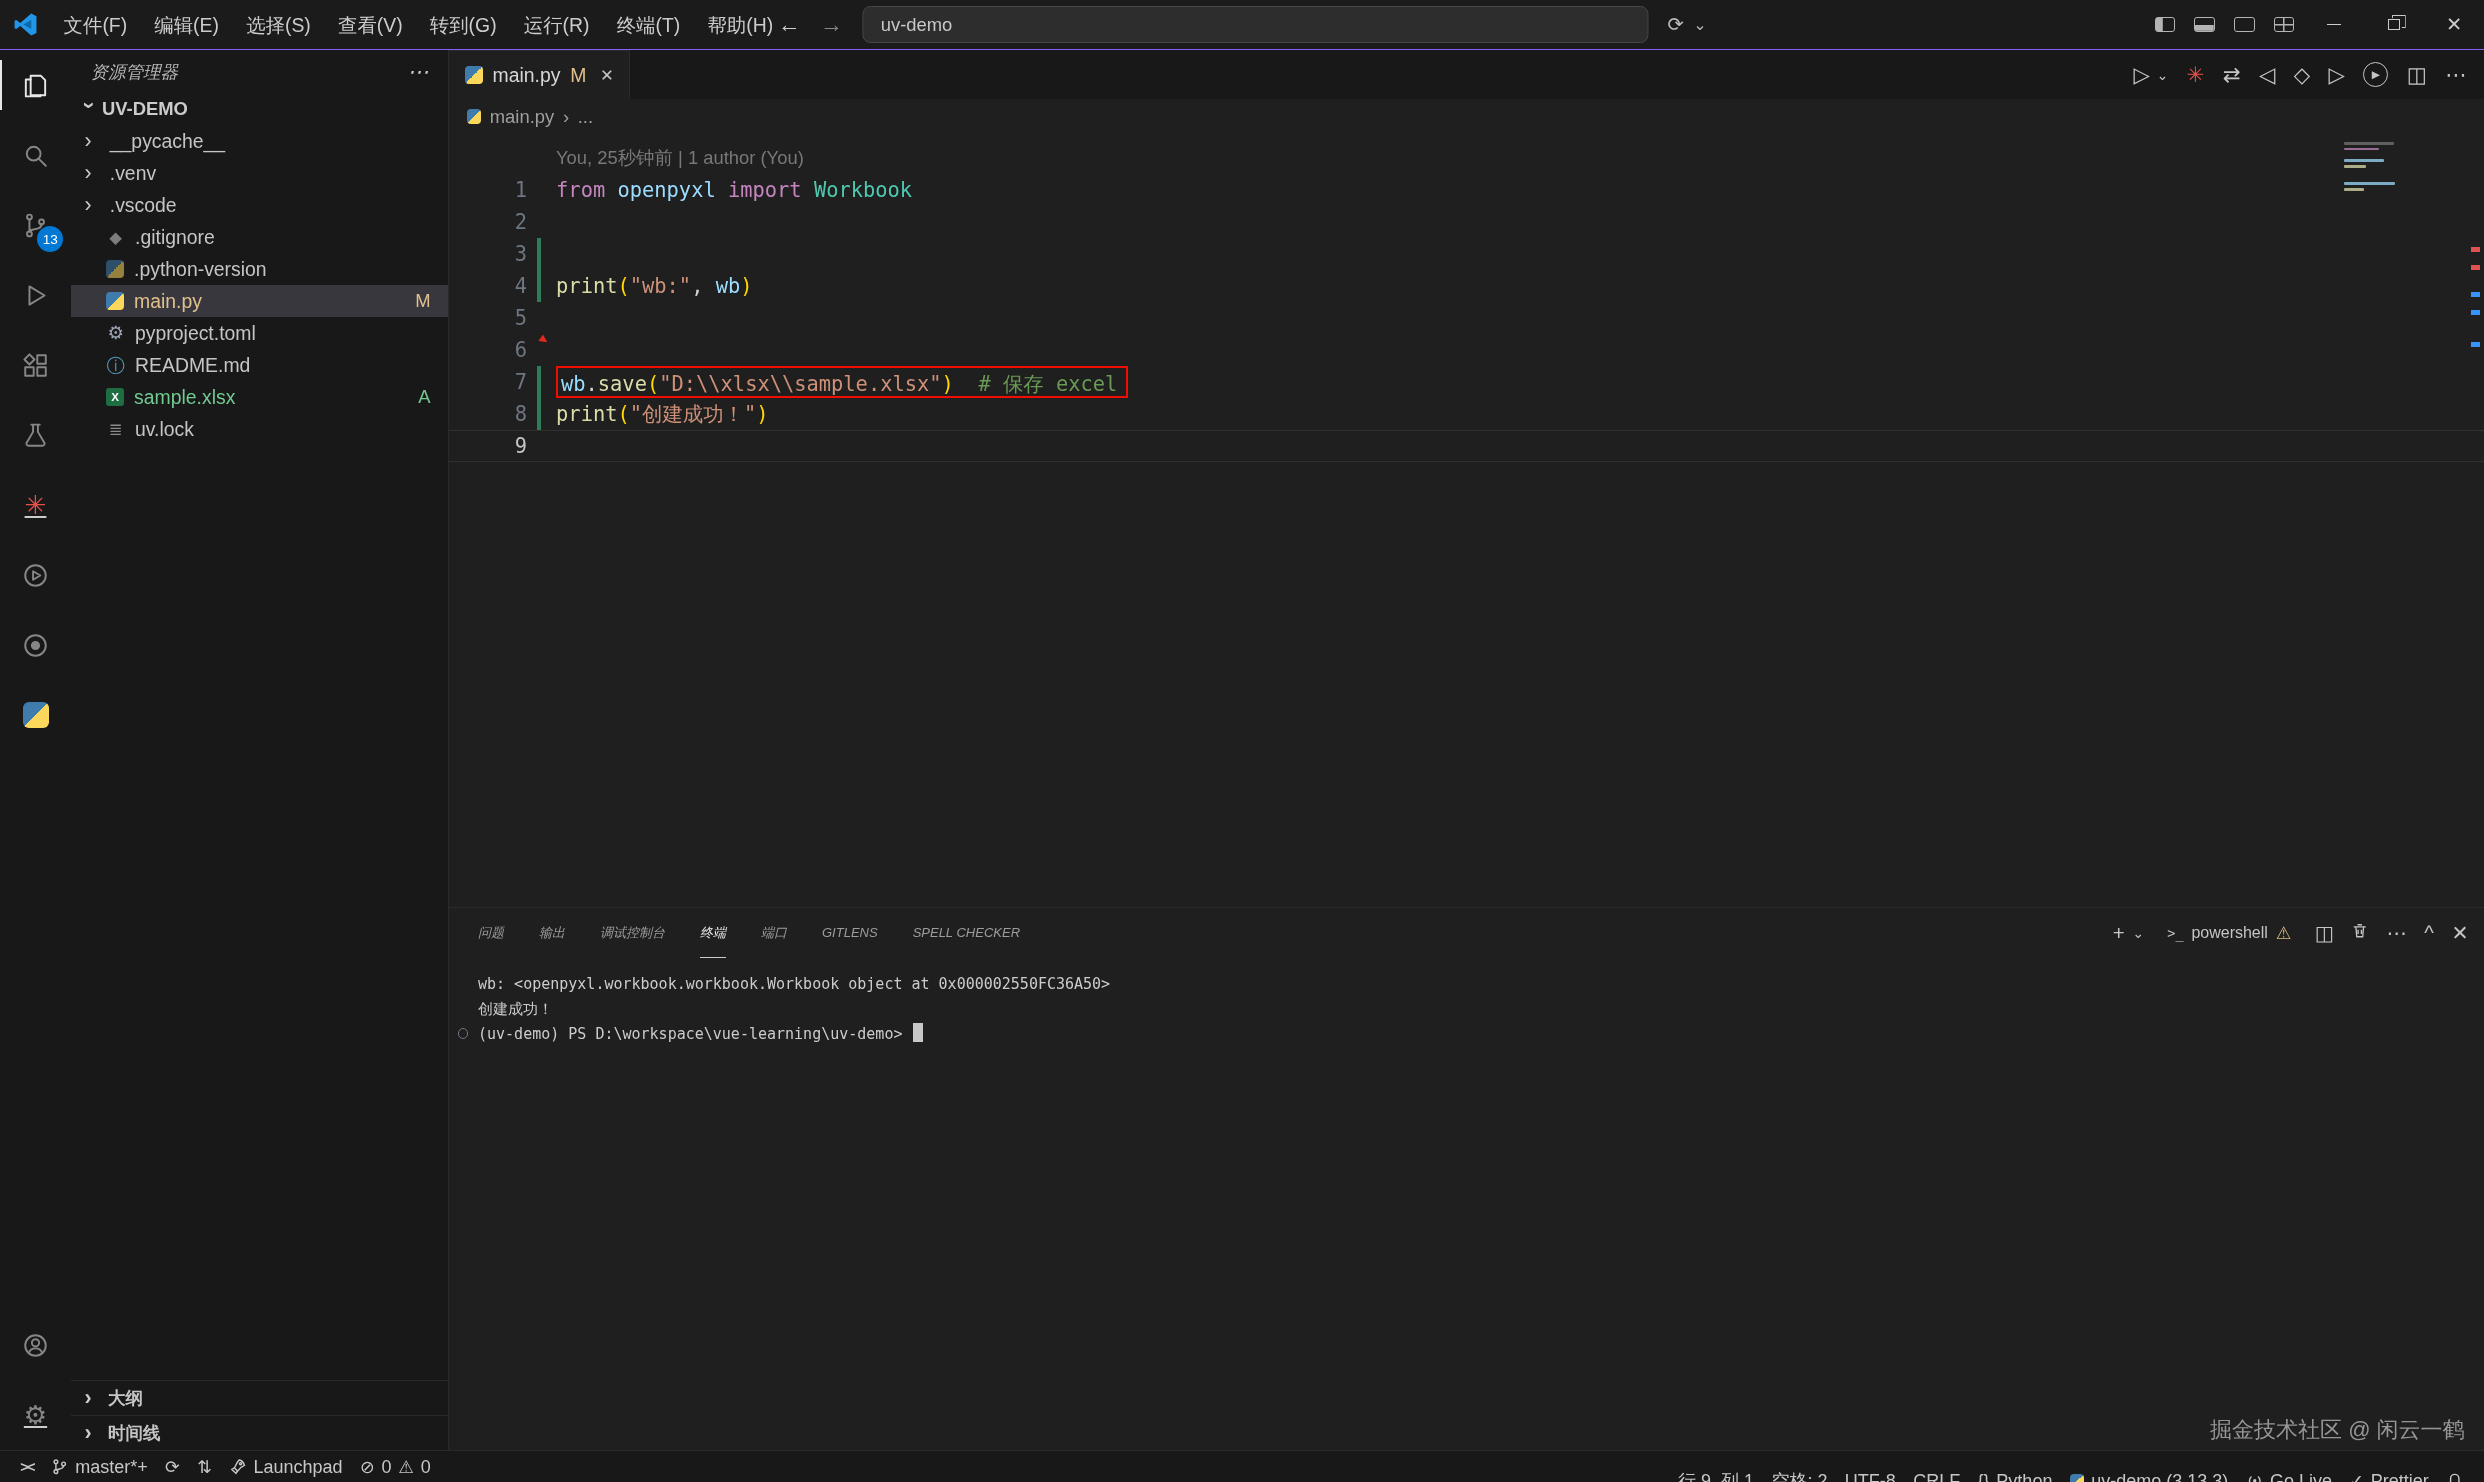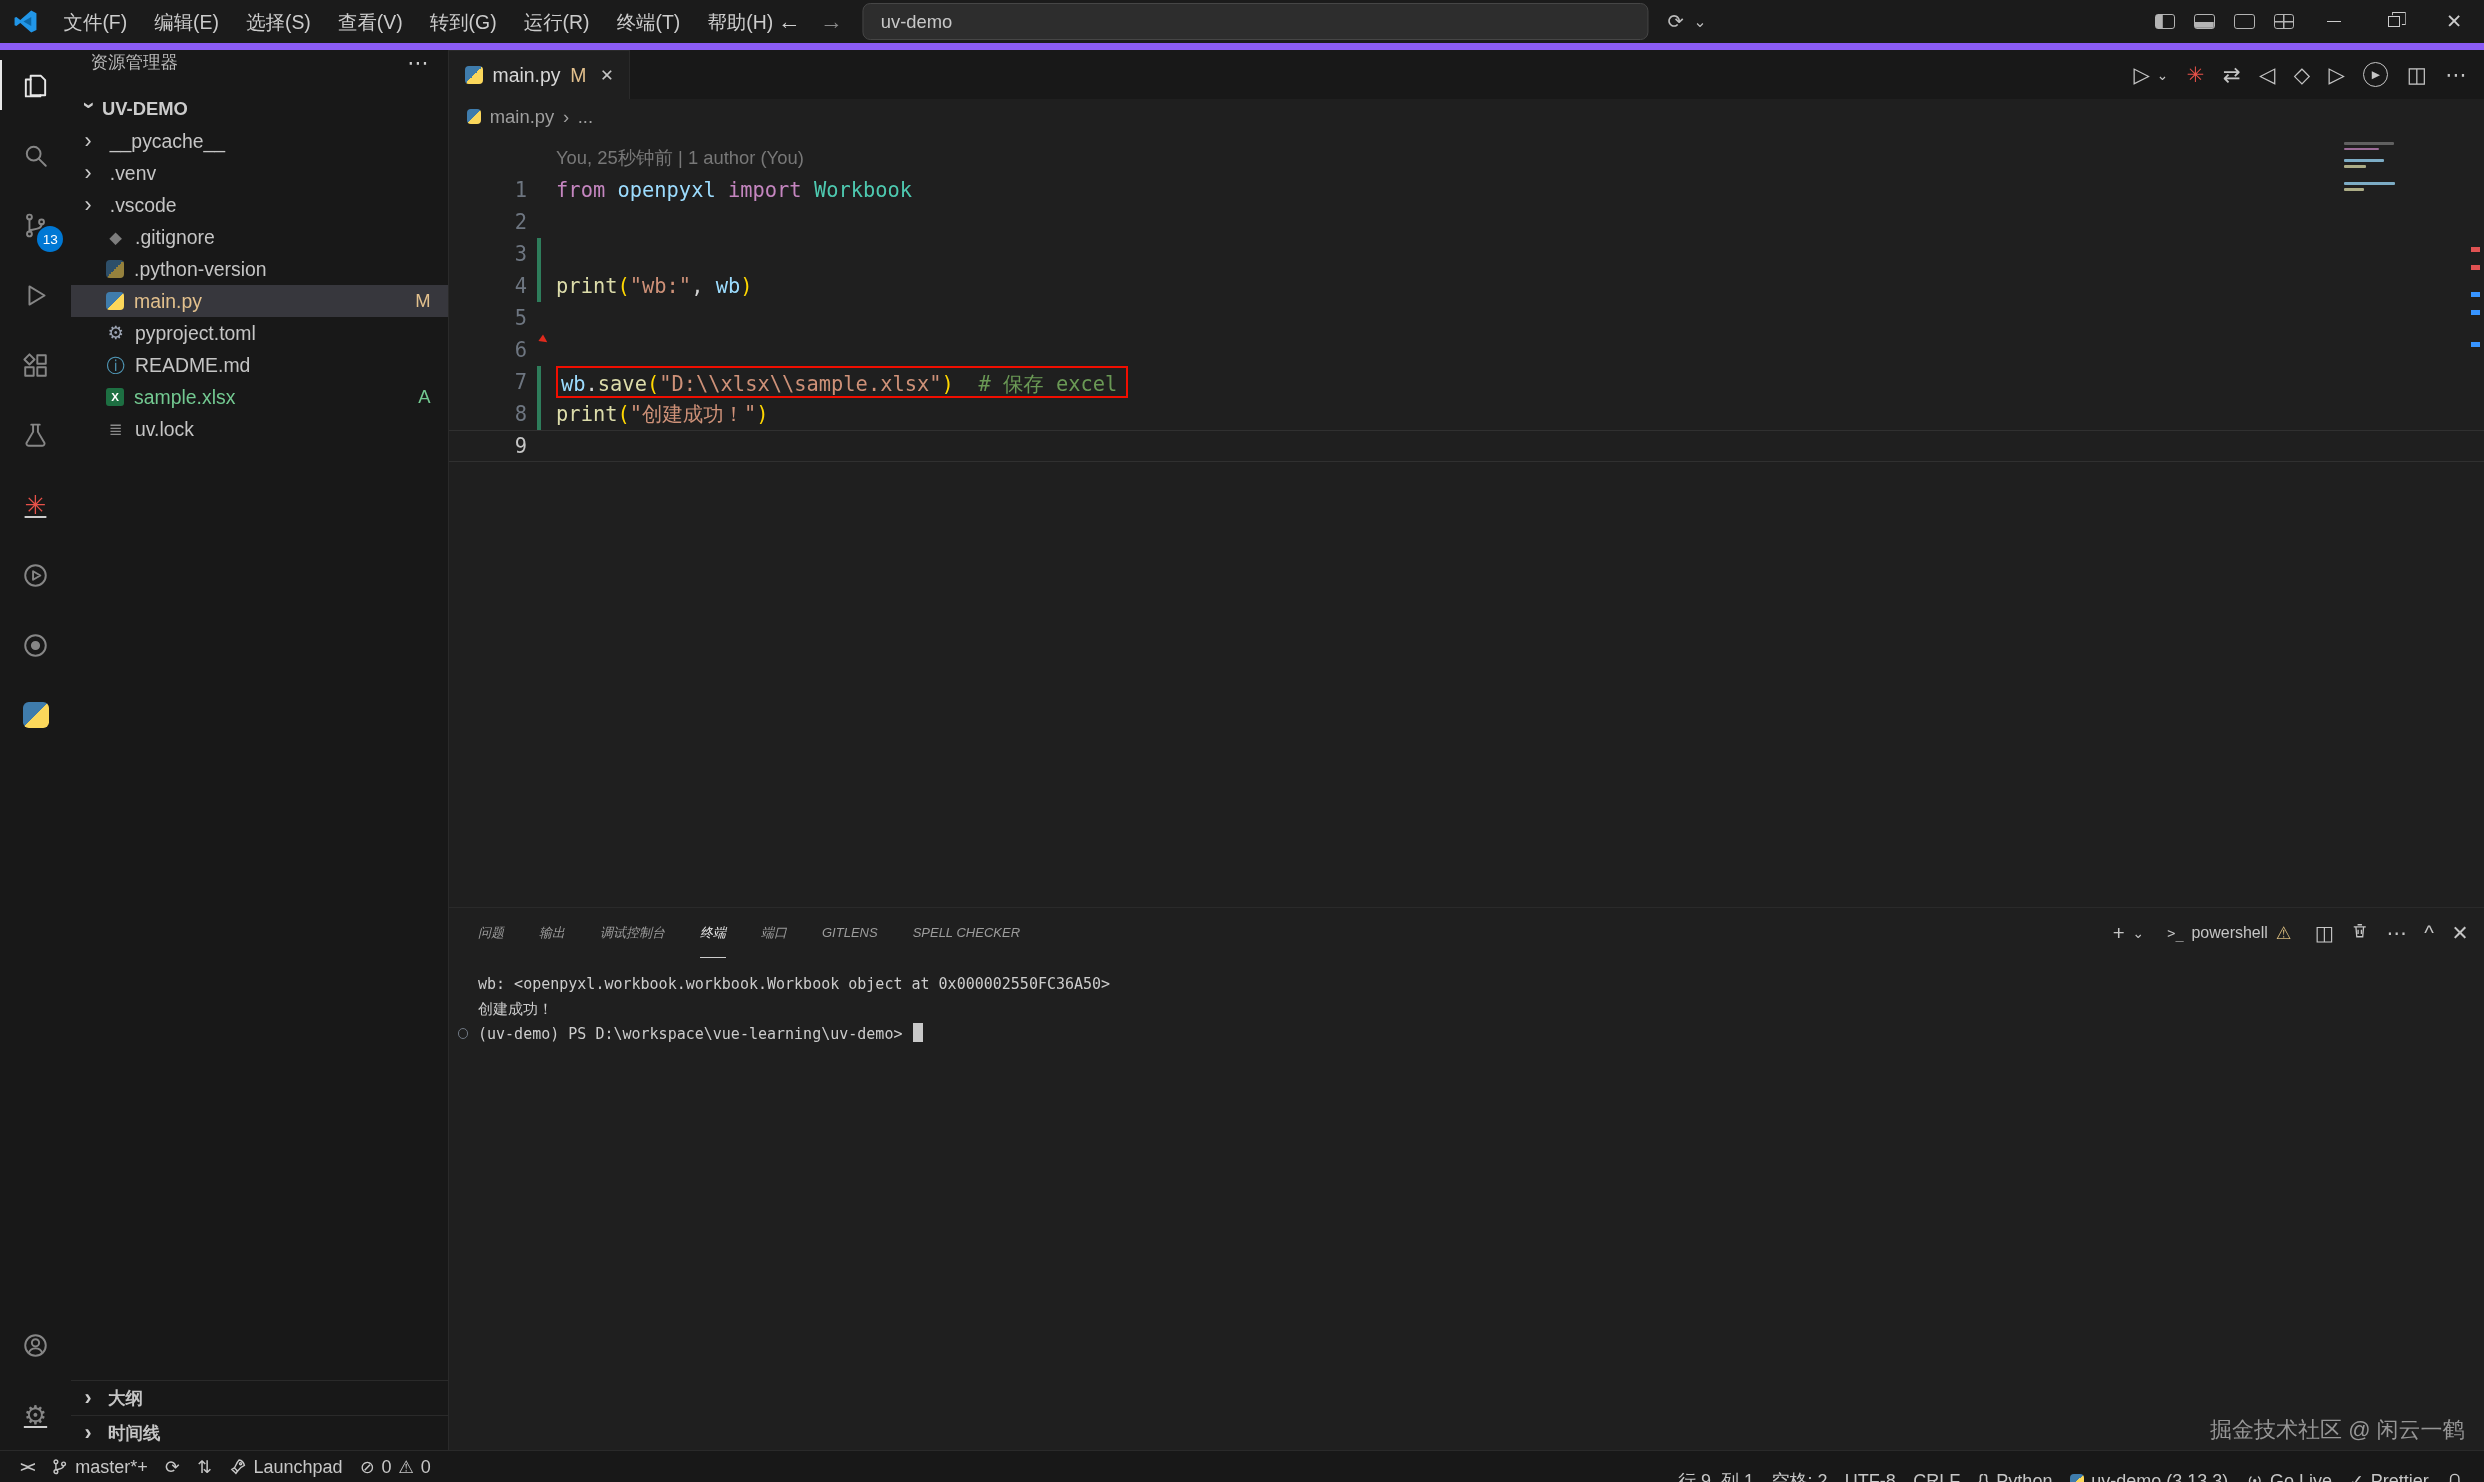--- a/index.html
+++ b/index.html
@@ -6,21 +6,21 @@
   html,body { width:2484px; height:1483px; overflow:hidden; }
   body {
     background:#1f1f1f; color:#cccccc;
     font-family:"Liberation Sans", sans-serif;
     position:relative;
   }
   .app { display:flex; flex-direction:column; height:100%; }
 
   
   .titlebar {
-    height:50px; background:#1b1b1b; border-bottom:7px solid #8b5cf6;
+    height:50px; background:#1b1b1b; border-bottom:1px solid #8b5cf6;
     display:flex; align-items:center; position:relative; flex-shrink:0;
   }
   .vscode-logo { width:50px; display:flex; justify-content:center; }
   .menubar { display:flex; }
   .menu-item { padding:0 13.6px; font-size:19.4px; color:#cccccc; line-height:50px; cursor:default; }
   .tb-center { position:absolute; left:50%; transform:translateX(-50%); display:flex; align-items:center; gap:19.4px; }
   .nav-arrow { font-size:23px; color:#cfcfcf; }
   .nav-arrow.dim { color:#8a8a8a; }
   .command-center {
     width:786px; height:37px; background:#2d2d2d; border:1px solid #464646;
@@ -54,21 +54,21 @@
   .ab-svg { width:29px; height:29px; stroke:currentColor; fill:none; stroke-width:1.6; stroke-linecap:round; stroke-linejoin:round; }
   .ab-badge { position:absolute; right:7.8px; bottom:7.8px; min-width:26px; height:26px; border-radius:50%;
       background:#0078d4; color:#ffffff; font-size:13.6px; display:flex; align-items:center; justify-content:center; }
   .ab-glyph { font-size:26px; }
   .ab-glyph.colorful { color:#e85149; }
   .py-logo { width:26px; height:26px; border-radius:5.8px; background:linear-gradient(135deg,#3f7cac 50%,#fbd75b 50%); }
   .ab-spacer { flex:1; }
 
   
   .sidebar { width:378px; background:#181818; border-right:1px solid #2a2a2a; display:flex; flex-direction:column; flex-shrink:0; }
-  .sb-header { height:43px; display:flex; align-items:flex-start; padding:0 19.4px; font-size:17.5px; color:#b8b8b8; }
+  .sb-header { height:43px; display:flex; align-items:center; padding:0 19.4px; font-size:17.5px; color:#b8b8b8;font-style:italic; }
   .sb-header .more { margin-left:auto; font-size:21.3px; color:#cccccc; }
   .tree-root { height:32px; display:flex; align-items:center; font-weight:bold; font-size:18.4px; color:#cccccc; padding-left:9.7px; gap:5.8px; }
   .tree-row { height:32px; display:flex; align-items:center; font-size:19.4px; color:#c5c5c5; padding-left:35px; gap:9.7px; }
   .tree-row.folder { padding-left:13.6px; }
   .tree-row.selected { background:#37373d; }
   .chev { font-size:21.3px; color:#cccccc; width:15.5px; display:inline-block; }
   .chev.down { transform:rotate(90deg); }
   .tree-icon { width:19.4px; display:inline-flex; justify-content:center; font-size:16.5px; }
   .ic-git { color:#7d7d7d; }  .ic-gear { color:#9da5b4; font-size:18.4px; }
   .ic-info { color:#519aba; font-size:18.4px; } .ic-file { color:#8a8a8a; }

